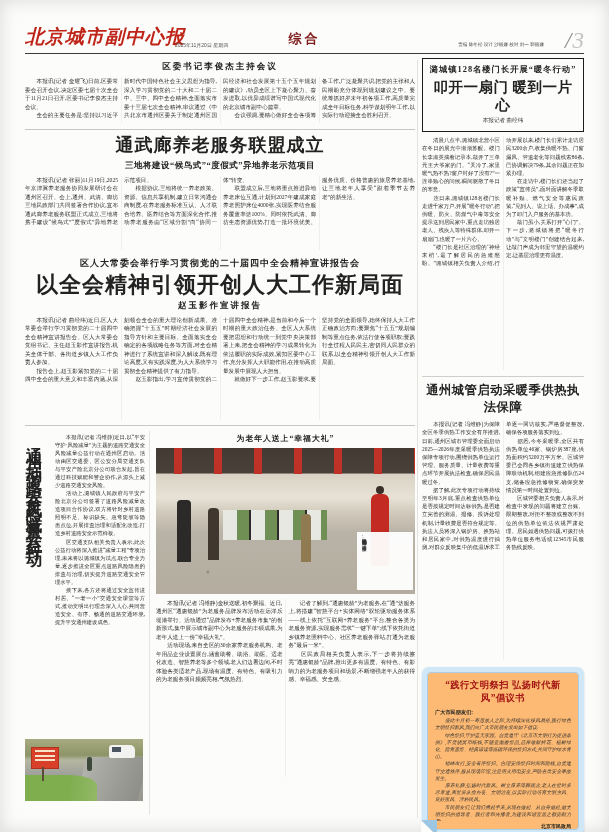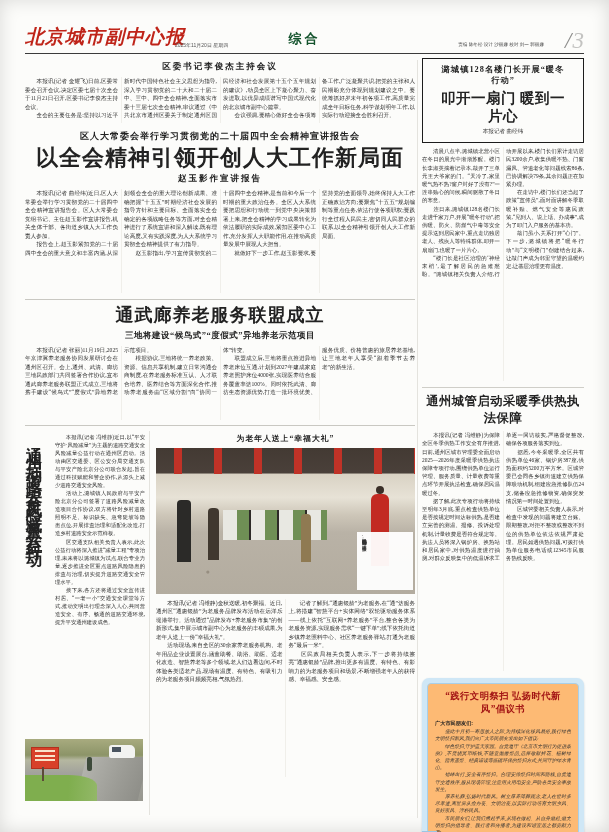--- a/index.html
+++ b/index.html
@@ -9,21 +9,21 @@
     box-shadow:inset 0 0 18px rgba(0,0,0,.14);
     font-family:"Liberation Serif","DejaVu Serif",serif;color:#222;
   }
   
   .hdr{position:absolute;left:25px;right:25px;top:24px;height:28px;}
   .masthead{position:absolute;left:0;bottom:2px;font-size:19px;font-weight:bold;
     font-style:italic;color:#bf2419;letter-spacing:1px;white-space:nowrap;}
   .hdr-date{position:absolute;left:150px;bottom:4px;font-size:5px;color:#555;
     font-family:"Liberation Sans",sans-serif;white-space:nowrap;}
   .hdr-section{position:absolute;left:50%;transform:translateX(-50%);bottom:4px;
-    font-size:13px;font-weight:bold;color:#14532d;letter-spacing:3px;}
+    font-size:13px;font-weight:bold;color:#7f1d1d;letter-spacing:3px;}
   .hdr-credits{position:absolute;right:40px;bottom:5px;font-size:4.6px;color:#444;
     font-family:"Liberation Sans",sans-serif;white-space:nowrap;}
   .hdr-page{position:absolute;right:0;bottom:-2px;font-size:23px;color:#c3c3c1;
     font-style:italic;font-family:"Liberation Serif",serif;}
   .hdr-page .slash{color:#8d8d8b;margin-right:1px;}
   .hdr-rule{position:absolute;left:25px;right:25px;top:53px;border-top:1px solid #3b3b3b;}
 
   
   .main-col{position:absolute;left:25px;top:58px;width:390px;}
   .right-col{position:absolute;left:422px;top:58px;width:162px;}
@@ -80,21 +80,21 @@
   .event-photo .fig-dark2{position:absolute;left:20%;top:60px;width:11px;height:52px;background:#40382f;border-radius:4px 4px 0 0;}
   .event-photo .fig-tan{position:absolute;left:56%;top:66px;width:10px;height:48px;background:#8f7a52;border-radius:4px 4px 0 0;}
   .event-photo .fig-red{position:absolute;right:10%;top:46px;width:18px;height:72px;background:#c22a22;border-radius:6px 6px 0 0;}
   .event-photo .fig-red em{position:absolute;left:5px;top:-8px;width:8px;height:8px;background:#3a2f28;border-radius:50%;}
   .photo-caption-box{position:absolute;right:2px;bottom:4px;width:56px;height:58px;background:rgba(255,255,255,.95);
     padding:3px;box-sizing:border-box;}
   .photo-caption-box span{display:block;writing-mode:vertical-rl;height:100%;font-size:4.6px;line-height:1.7;color:#333;text-align:left;}
   .yinling-body{margin-top:5px;height:178px;}
 
   
-  .warm-box{border:1.3px solid #1c1c1c;padding:5px 16px 6px;text-align:center;}
+  .warm-box{border:1.3px solid #1c1c1c;padding:5px 4px 6px;text-align:center;}
   .warm-box .kicker{font-size:8.3px;}
   .warm-body{margin-top:4px;height:234px;font-size:5.4px;}
   .heating-art{margin-top:6px;border-top:1px solid #cfcec8;padding-top:5px;}
   .heating-headline{text-align:center;font-weight:bold;font-size:12.3px;letter-spacing:.5px;}
   .heating-body{margin-top:4px;height:240px;font-size:5.4px;}
 
   .proposal{position:relative;margin-top:7px;height:168px;background:#cfe7f6;border-radius:7px;
     padding:5px;box-sizing:border-box;box-shadow:0 1px 2px rgba(60,110,150,.3);}
   .proposal-inner{position:relative;height:100%;background:#fdba74;border:1px solid #a9cfe8;border-radius:4px;
     padding:6px 7px;box-sizing:border-box;overflow:hidden;}
@@ -123,36 +123,36 @@
 
   <div class="main-col">
 
     <div class="art">
       <div class="subhead">区委书记李俊杰主持会议</div>
       <div class="body-txt cols4" style="height:46px;margin-top:4px;">　　本报讯(记者 金耀飞)日前,区委常委会召开会议,决定区委七届十次全会于11月21日召开,区委书记李俊杰主持会议。
 　　全会的主要任务是:坚持以习近平新时代中国特色社会主义思想为指导,深入学习贯彻党的二十大和二十届二中、三中、四中全会精神,全面落实市委十三届七次全会精神,审议通过《中共北京市通州区委关于制定通州区国民经济和社会发展第十五个五年规划的建议》,动员全区上下凝心聚力、奋发进取,以优异成绩谱写中国式现代化的北京城市副中心篇章。
 　　会议强调,要精心做好全会各项筹备工作,广泛凝聚共识,把党的主张和人民期盼充分体现到规划建议之中。要统筹抓好岁末年初各项工作,高质量完成全年目标任务,科学谋划明年工作,以实际行动迎接全会胜利召开。</div>
     </div>
 
+    <div class="art rule-top" style="margin-top:6px;padding-top:5px;">
+      <div class="headline-md">通武廊养老服务联盟成立</div>
+      <div class="subhead" style="letter-spacing:.5px;">三地将建设“候鸟式”“度假式”异地养老示范项目</div>
+      <div class="body-txt cols4" style="height:74px;margin-top:4px;">　　本报讯(记者 张丽)11月19日,2025年京津冀养老服务协同发展研讨会在通州区召开。会上,通州、武清、廊坊三地民政部门共同签署合作协议,宣布通武廊养老服务联盟正式成立,三地将携手建设“候鸟式”“度假式”异地养老示范项目。
+　　根据协议,三地将统一养老政策、资源、信息共享机制,建立日常沟通会商制度,在养老服务标准互认、人才联合培养、医养结合等方面深化合作,推动养老服务由“区域分割”向“协同一体”转变。
+　　联盟成立后,三地将重点推进异地养老床位互通,计划到2027年建成家庭养老照护床位4000张,实现医养结合服务覆盖率达100%。同时依托武清、廊坊生态资源优势,打造一批环境优美、服务优质、价格普惠的旅居养老基地,让三地老年人享受“跟着季节去养老”的新生活。</div>
+    </div>
+
     <div class="art" style="margin-top:7px;">
       <div class="kicker">区人大常委会举行学习贯彻党的二十届四中全会精神宣讲报告会</div>
       <div class="headline-lg">以全会精神引领开创人大工作新局面</div>
       <div class="subhead">赵玉影作宣讲报告</div>
       <div class="body-txt cols4" style="height:104px;margin-top:4px;">　　本报讯(记者 曲经纬)近日,区人大常委会举行学习贯彻党的二十届四中全会精神宣讲报告会。区人大常委会党组书记、主任赵玉影作宣讲报告,机关全体干部、各街道乡镇人大工作负责人参加。
 　　报告会上,赵玉影紧扣党的二十届四中全会的重大意义和丰富内涵,从深刻领会全会的重大理论创新成果、准确把握“十五五”时期经济社会发展的指导方针和主要目标、全面落实全会确定的各项战略任务等方面,对全会精神进行了系统宣讲和深入解读,既有理论高度,又有实践深度,为人大系统学习贯彻全会精神提供了有力指导。
 　　赵玉影指出,学习宣传贯彻党的二十届四中全会精神,是当前和今后一个时期的重大政治任务。全区人大系统要把思想和行动统一到党中央决策部署上来,把全会精神的学习成果转化为依法履职的实际成效,紧扣区委中心工作,充分发挥人大职能作用,在推动高质量发展中展现人大担当。
 　　就做好下一步工作,赵玉影要求,要坚持党的全面领导,始终保持人大工作正确政治方向;要聚焦“十五五”规划编制等重点任务,依法行使各项职权;要践行全过程人民民主,密切同人民群众的联系,以全会精神引领开创人大工作新局面。</div>
-    </div>
-
-    <div class="art rule-top" style="margin-top:6px;padding-top:5px;">
-      <div class="headline-md">通武廊养老服务联盟成立</div>
-      <div class="subhead" style="letter-spacing:.5px;">三地将建设“候鸟式”“度假式”异地养老示范项目</div>
-      <div class="body-txt cols4" style="height:74px;margin-top:4px;">　　本报讯(记者 张丽)11月19日,2025年京津冀养老服务协同发展研讨会在通州区召开。会上,通州、武清、廊坊三地民政部门共同签署合作协议,宣布通武廊养老服务联盟正式成立,三地将携手建设“候鸟式”“度假式”异地养老示范项目。
-　　根据协议,三地将统一养老政策、资源、信息共享机制,建立日常沟通会商制度,在养老服务标准互认、人才联合培养、医养结合等方面深化合作,推动养老服务由“区域分割”向“协同一体”转变。
-　　联盟成立后,三地将重点推进异地养老床位互通,计划到2027年建成家庭养老照护床位4000张,实现医养结合服务覆盖率达100%。同时依托武清、廊坊生态资源优势,打造一批环境优美、服务优质、价格普惠的旅居养老基地,让三地老年人享受“跟着季节去养老”的新生活。</div>
     </div>
 
     <div class="bottom-band rule-top">
 
       <div class="road-art">
         <div class="road-headline">通州启动道路安全风险减量公益行动</div>
         <div class="road-body body-txt cols1">　　本报讯(记者 冯维静)近日,以“平安守护·风险减量”为主题的道路交通安全风险减量公益行动在通州区启动。活动由区交通委、区公安分局交通支队与平安产险北京分公司联合发起,旨在通过科技赋能和警企协作,从源头上减少道路交通安全风险。
 　　活动上,潞城镇人民政府与平安产险北京分公司签署了道路风险减量改造项目合作协议,双方将针对乡村道路照明不足、标识缺失、急弯陡坡等隐患点位,开展排查治理和适配化改造,打造乡村道路安全示范样板。
 　　区交通支队相关负责人表示,此次公益行动将深入推进“减量工程”专项治理,未来将以潞城镇为试点,联合专业力量,逐步推进全区重点道路风险隐患的排查与治理,切实提升道路交通安全管理水平。
 　　接下来,各方还将通过安全宣传进村居、“一老一小”交通安全课堂等方式,推动文明出行理念深入人心,共同营造安全、有序、畅通的道路交通环境,提升平安通州建设成色。</div>

